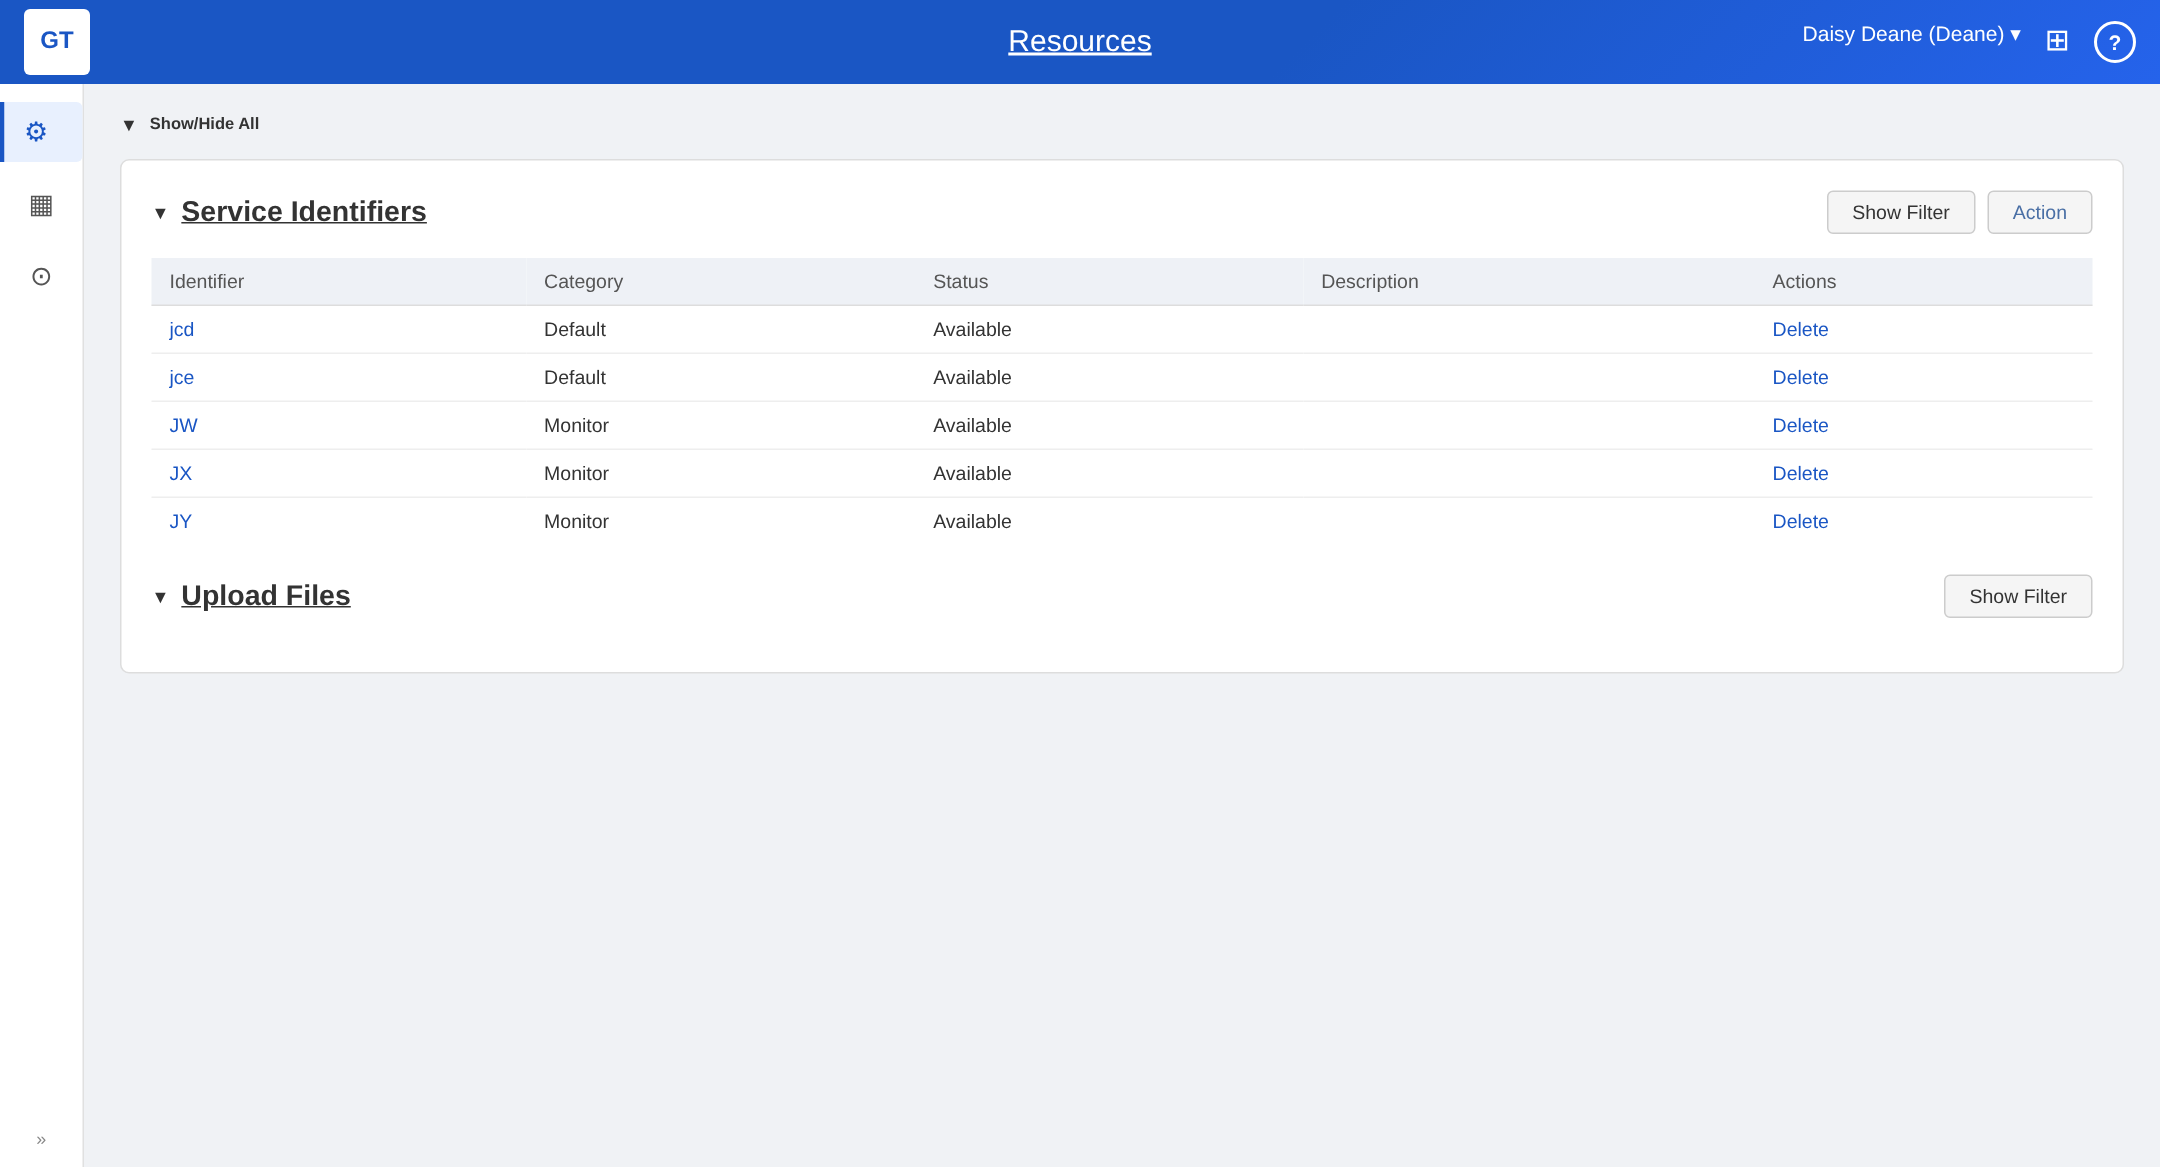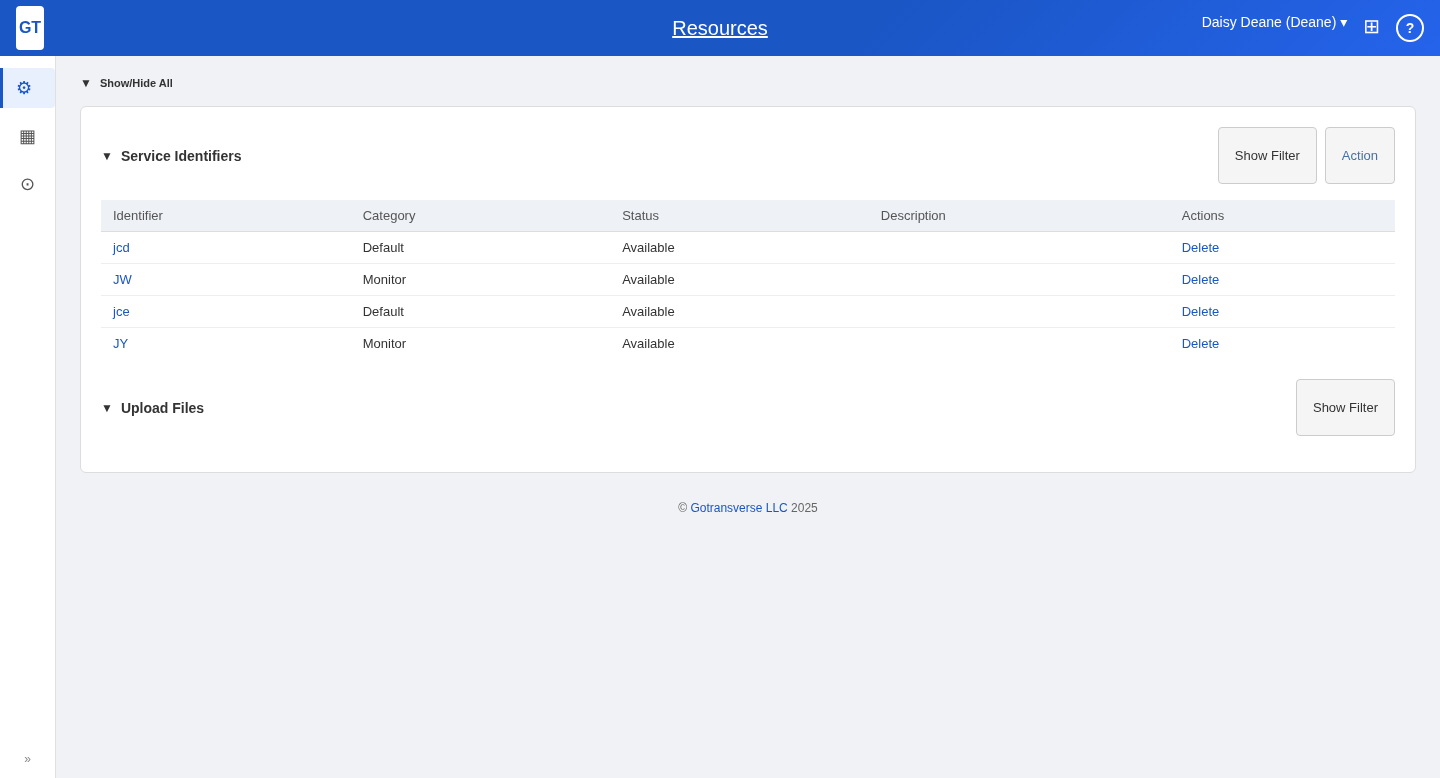--- a/index.html
+++ b/index.html
@@ -8,21 +8,21 @@
     
     .header {
       background: linear-gradient(135deg, #1a56c4 0%, #1a56c4 60%, #2563eb 100%);
       height: 56px;
       display: flex;
       align-items: center;
       padding: 0 16px;
       position: relative;
     }
     .header-logo {
-      width: 28px;
+      width: 44px;
       height: 44px;
       background: white;
       border-radius: 4px;
       display: flex; align-items: center; justify-content: center;
       font-weight: bold; color: #1a56c4; font-size: 16px;
     }
     .header-title {
       position: absolute;
       left: 50%;
       transform: translateX(-50%);
@@ -141,32 +141,33 @@
       align-items: center;
       justify-content: space-between;
       margin-bottom: 16px;
     }
     .sub-section-title-row {
       display: flex;
       align-items: center;
       gap: 8px;
     }
     .sub-section-title {
-      font-size: 14px;
+      font-size: 19px;
       font-weight: 600;
       color: #333;
+      text-decoration: underline;
     }
     .sub-section-buttons {
       display: flex;
       gap: 8px;
     }
 
     
     .btn {
-      padding: 20px 16px;
+      padding: 6px 16px;
       border-radius: 4px;
       font-size: 13px;
       cursor: pointer;
       border: 1px solid #ccc;
       background: #f5f5f5;
       color: #333;
       font-weight: 500;
     }
     .btn-action {
       background: #f5f5f5;
@@ -285,29 +286,36 @@
         </thead>
         <tbody id="service-identifiers-tbody">
         <tr>
       <td><a class="link-blue">jcd</a></td>
       <td>Default</td>
       <td>Available</td>
       <td></td>
       <td><a class="link-blue">Delete</a></td>
     </tr>
             <tr>
+      <td><a class="link-blue">jce</a></td>
+      <td>Default</td>
+      <td>Available</td>
+      <td></td>
+      <td><a class="link-blue">Delete</a></td>
+    </tr>
+            <tr>
       <td><a class="link-blue">JW</a></td>
       <td>Monitor</td>
       <td>Available</td>
       <td></td>
       <td><a class="link-blue">Delete</a></td>
     </tr>
             <tr>
-      <td><a class="link-blue">jce</a></td>
-      <td>Default</td>
+      <td><a class="link-blue">JX</a></td>
+      <td>Monitor</td>
       <td>Available</td>
       <td></td>
       <td><a class="link-blue">Delete</a></td>
     </tr>
             <tr>
       <td><a class="link-blue">JY</a></td>
       <td>Monitor</td>
       <td>Available</td>
       <td></td>
       <td><a class="link-blue">Delete</a></td>
@@ -323,18 +331,15 @@
           <span class="sub-section-title">Upload Files</span>
         </div>
         <div class="sub-section-buttons">
           <button class="btn">Show Filter</button>
         </div>
       </div>
 
 
     </div>
 
-    <div class="footer">
-      <span>© </span><a>Gotransverse LLC</a><span> 2025</span>
-    </div>
 
   </div>
 </div>
 
 </body></html>

